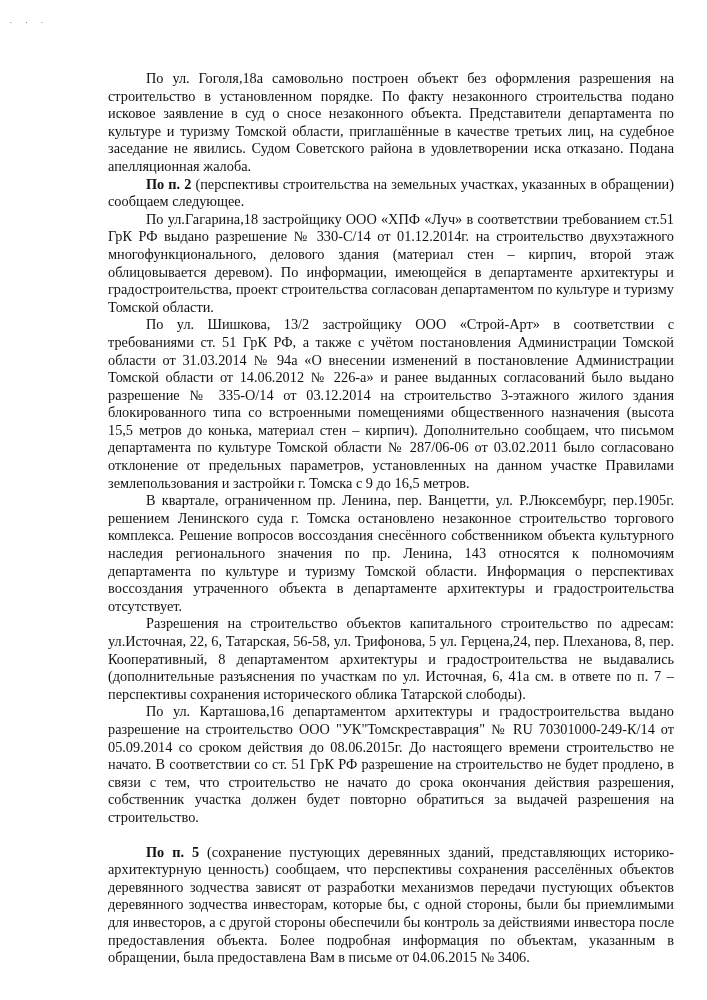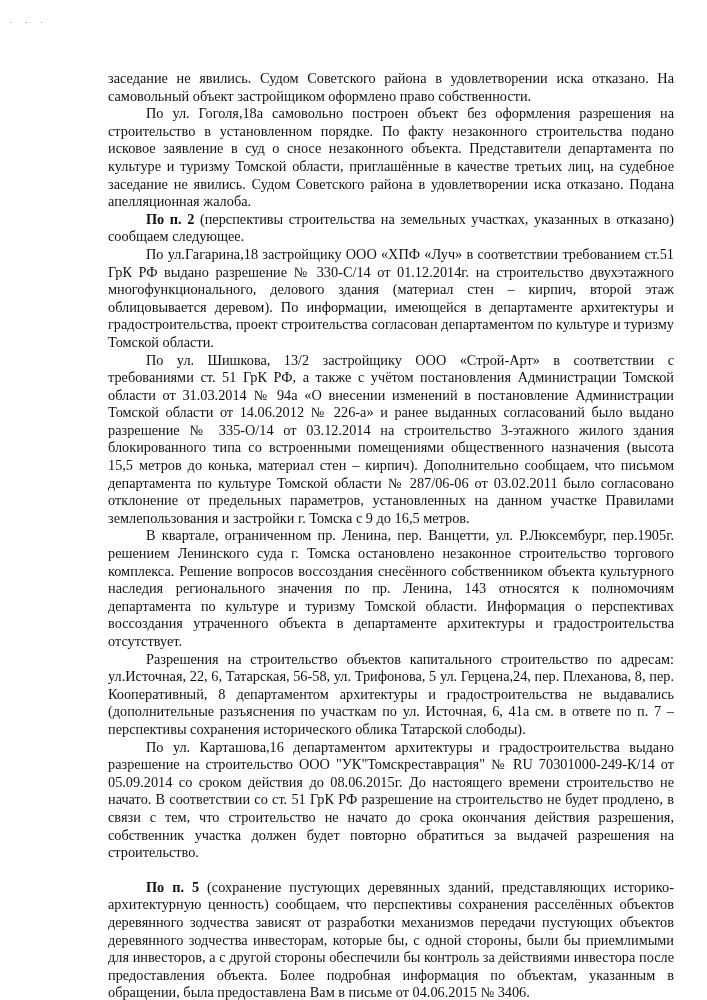--- a/index.html
+++ b/index.html
@@ -15,25 +15,24 @@
   .gap { margin-top: 17px !important; }
   .u { }
   .b { font-weight: bold; }
 </style>
 </head>
 <body>
 
 <div class="marks">. . .</div>
 
 <div class="page">
-  <p>заседание не явились. Судом Советского района в удовлетворении иска отказано. На самовольный объект застройщиком оформлено право собственности.</p>
 
   <p class="ind"><span class="u">По ул. Гоголя,18а</span><span> самовольно построен объект  без оформления разрешения на строительство в установленном порядке. По факту незаконного строительства подано исковое заявление в суд о сносе незаконного объекта. Представители департамента по культуре и туризму Томской области, приглашённые в качестве третьих лиц, на судебное заседание не явились. Судом Советского района в удовлетворении иска отказано. Подана апелляционная жалоба.</span></p>
 
-  <p class="ind"><span class="b">По п. 2</span><span> (перспективы строительства на земельных участках, указанных в отказано) сообщаем следующее.</span></p>
+  <p class="ind"><span class="b">По п. 2</span><span> (перспективы строительства на земельных участках, указанных в обращении) сообщаем следующее.</span></p>
 
   <p class="ind"><span class="u">По ул.Гагарина,18</span><span> застройщику ООО «ХПФ «Луч» в соответствии  требованием ст.51 ГрК РФ выдано разрешение № 330-С/14 от 01.12.2014г. на строительство двухэтажного многофункционального, делового здания (материал стен – кирпич, второй этаж облицовывается деревом). По информации, имеющейся в департаменте архитектуры и градостроительства, проект строительства согласован департаментом по культуре и туризму Томской области.</span></p>
 
   <p class="ind"><span class="u">По ул. Шишкова, 13/2</span><span> застройщику ООО «Строй-Арт» в соответствии с требованиями ст. 51 ГрК РФ, а также с учётом постановления Администрации Томской области от 31.03.2014 № 94а «О внесении изменений в постановление Администрации Томской области от 14.06.2012 № 226-а» и ранее выданных согласований было выдано разрешение № 335-О/14 от 03.12.2014 на строительство 3-этажного жилого здания блокированного типа со встроенными помещениями общественного назначения (высота 15,5 метров до конька, материал стен – кирпич). Дополнительно сообщаем, что письмом департамента по культуре Томской области № 287/06-06 от 03.02.2011 было согласовано отклонение от предельных параметров, установленных  на данном участке Правилами землепользования и застройки г. Томска с 9 до 16,5 метров.</span></p>
 
   <p class="ind"><span class="u">В квартале, ограниченном пр. Ленина, пер. Ванцетти, ул. Р.Люксембург, пер.1905г.</span><span> решением Ленинского суда г. Томска остановлено  незаконное строительство  торгового комплекса. Решение вопросов воссоздания снесённого собственником объекта культурного наследия регионального значения по пр. Ленина, 143 относятся к полномочиям департамента по культуре и туризму Томской области. Информация о перспективах воссоздания утраченного объекта в департаменте архитектуры и градостроительства отсутствует.</span></p>
 
   <p class="ind"><span>Разрешения на строительство объектов капитального строительство  по адресам: </span><span class="u">ул.Источная, 22, 6, Татарская, 56-58, ул. Трифонова, 5 ул. Герцена,24,  пер. Плеханова, 8, пер. Кооперативный, 8 </span><span> департаментом архитектуры и градостроительства не выдавались (дополнительные разъяснения по участкам по ул. Источная, 6, 41а см. в ответе по п. 7 – перспективы сохранения исторического облика Татарской слободы).</span></p>
 
   <p class="ind"><span class="u">По ул. Карташова,16</span><span> департаментом архитектуры и градостроительства выдано разрешение на строительство ООО "УК"Томскреставрация" № RU 70301000-249-К/14 от 05.09.2014 со сроком действия до 08.06.2015г. До настоящего времени строительство не начато. В соответствии со ст. 51 ГрК РФ разрешение на строительство не будет продлено, в связи с тем, что строительство не начато до срока окончания действия разрешения, собственник участка должен будет повторно обратиться за выдачей разрешения на строительство.</span></p>

